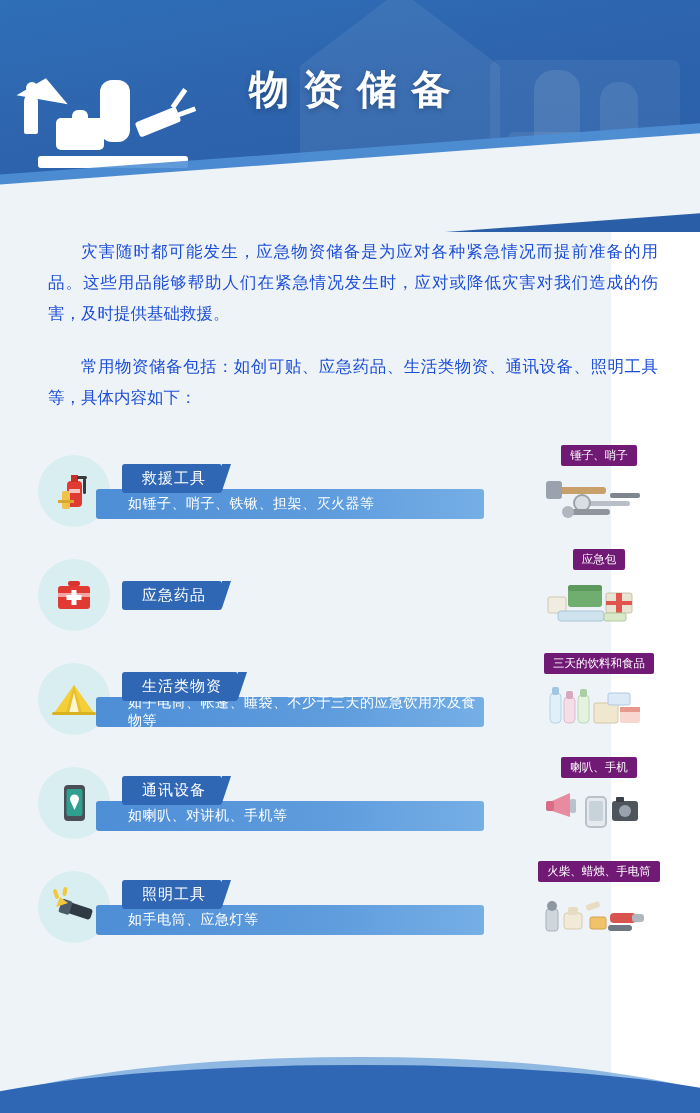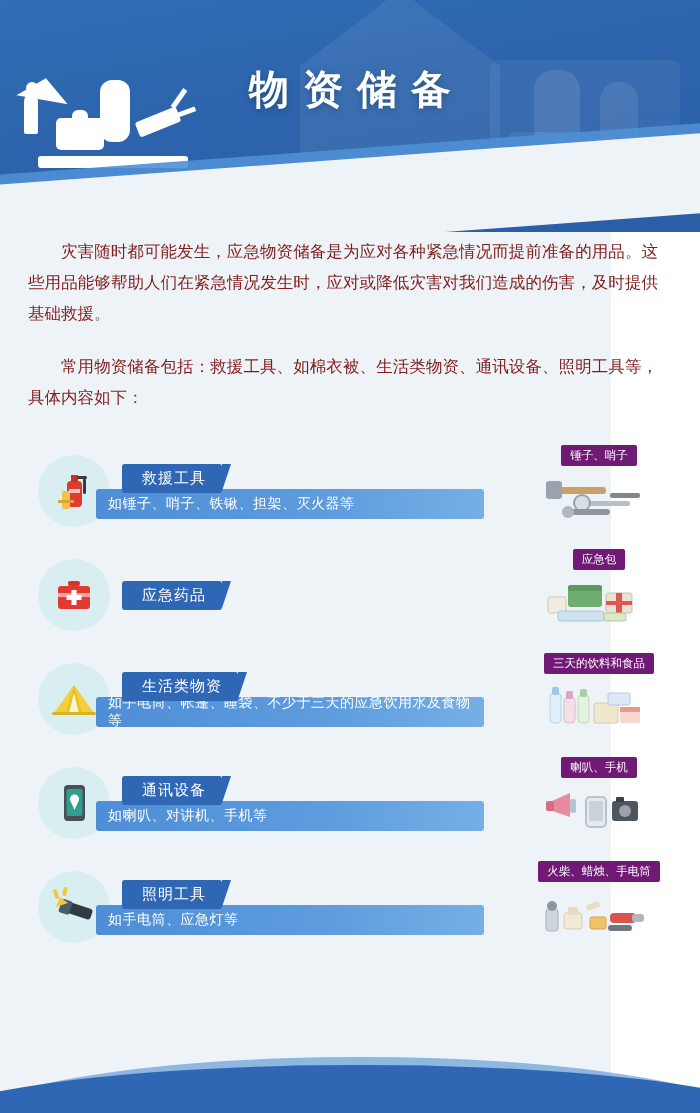--- a/index.html
+++ b/index.html
@@ -91,24 +91,24 @@
     width: 760px; height: 22px;
     background: #4f8fd4;
     transform: rotate(-4.2deg);
     transform-origin: left top;
     opacity: .9;
   }
 
   
   .content { position: absolute; top: 236px; left: 0; width: 700px; }
   .para {
-    margin: 0 42px 0 28px;
+    margin: 0 42px 0 48px;
     font-size: 16.5px;
     line-height: 31px;
-    color: #7f1d1d;
+    color: #1d4ed8;
     text-indent: 33px;
     text-align: justify;
     font-family: "Liberation Serif", "DejaVu Serif", serif;
   }
   .para.p2 { margin-top: 22px; }
 
   
   .rows { margin-top: 26px; }
   .row {
     position: relative;
@@ -144,21 +144,21 @@
     content: ""; position: absolute; right: -9px; top: 0;
     border-top: 27px solid #2f67b5;
     border-right: 9px solid transparent;
   }
   .bar {
     margin-top: -4px;
     width: 388px; height: 30px;
     background: linear-gradient(90deg,#4e8ed6 0%, #5e9cdd 60%, #76afe6 100%);
     border-radius: 3px;
     display: flex; align-items: center;
-    padding-left: 12px;
+    padding-left: 32px;
     color: #ffffff;
     font-size: 14px;
     font-family: "Liberation Serif", "DejaVu Serif", serif;
     letter-spacing: .5px;
   }
   .right-col {
     position: absolute; right: 6px; top: 6px;
     width: 150px; text-align: center;
   }
   .cap {
@@ -208,21 +208,21 @@
       <div class="sc sc-base"></div>
     </div>
 
     <div class="header-title">物资储备</div>
   </div>
   <div class="diagonal-blue"></div>
   <div class="diagonal"></div>
 
   <div class="content">
     <p class="para p1">灾害随时都可能发生，应急物资储备是为应对各种紧急情况而提前准备的用品。这些用品能够帮助人们在紧急情况发生时，应对或降低灾害对我们造成的伤害，及时提供基础救援。</p>
-    <p class="para p2">常用物资储备包括：救援工具、如棉衣被、生活类物资、通讯设备、照明工具等，具体内容如下：</p>
+    <p class="para p2">常用物资储备包括：如创可贴、应急药品、生活类物资、通讯设备、照明工具等，具体内容如下：</p>
 
     <div class="rows">
 
       <div class="row">
         <div class="circle">
           <svg width="48" height="48" viewBox="0 0 48 48">
             <rect x="17" y="14" width="15" height="26" rx="4" fill="#e03a33"></rect>
             <rect x="21" y="8" width="7" height="7" fill="#c92f28"></rect>
             <rect x="27" y="9" width="10" height="3" rx="1.5" fill="#3b3b3b"></rect>
             <rect x="33" y="11" width="3" height="16" rx="1.5" fill="#3b3b3b"></rect>

